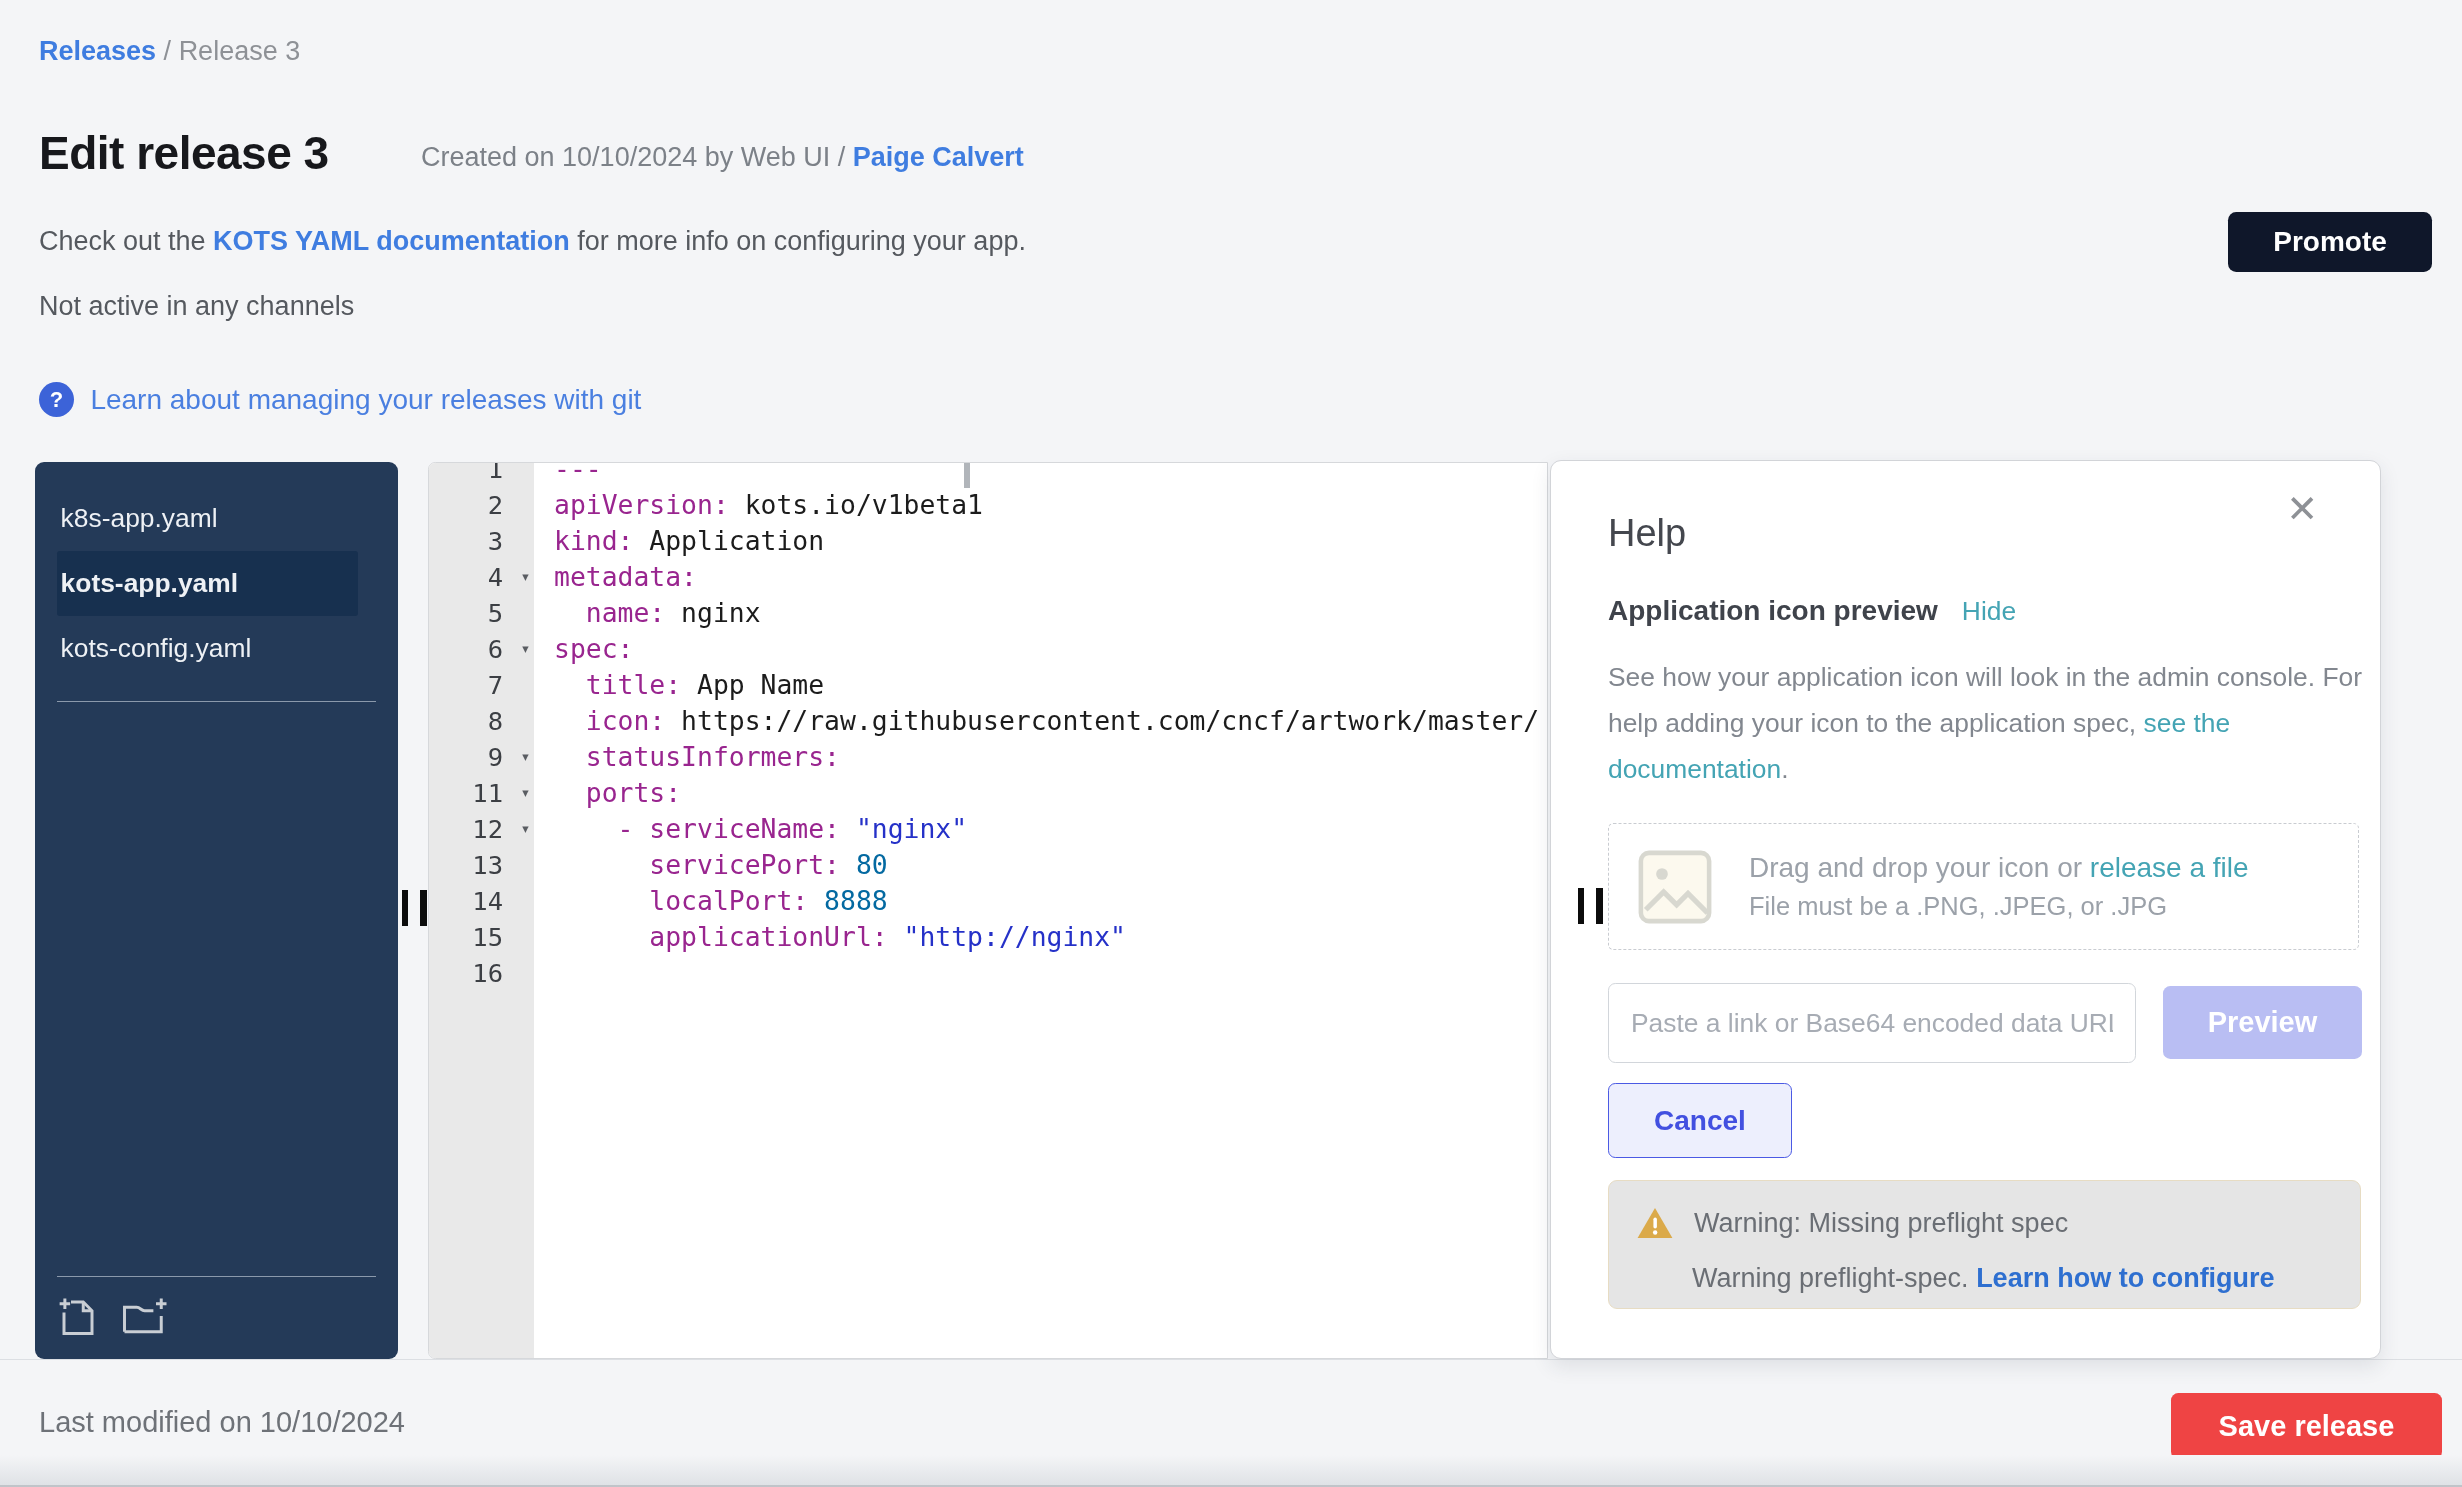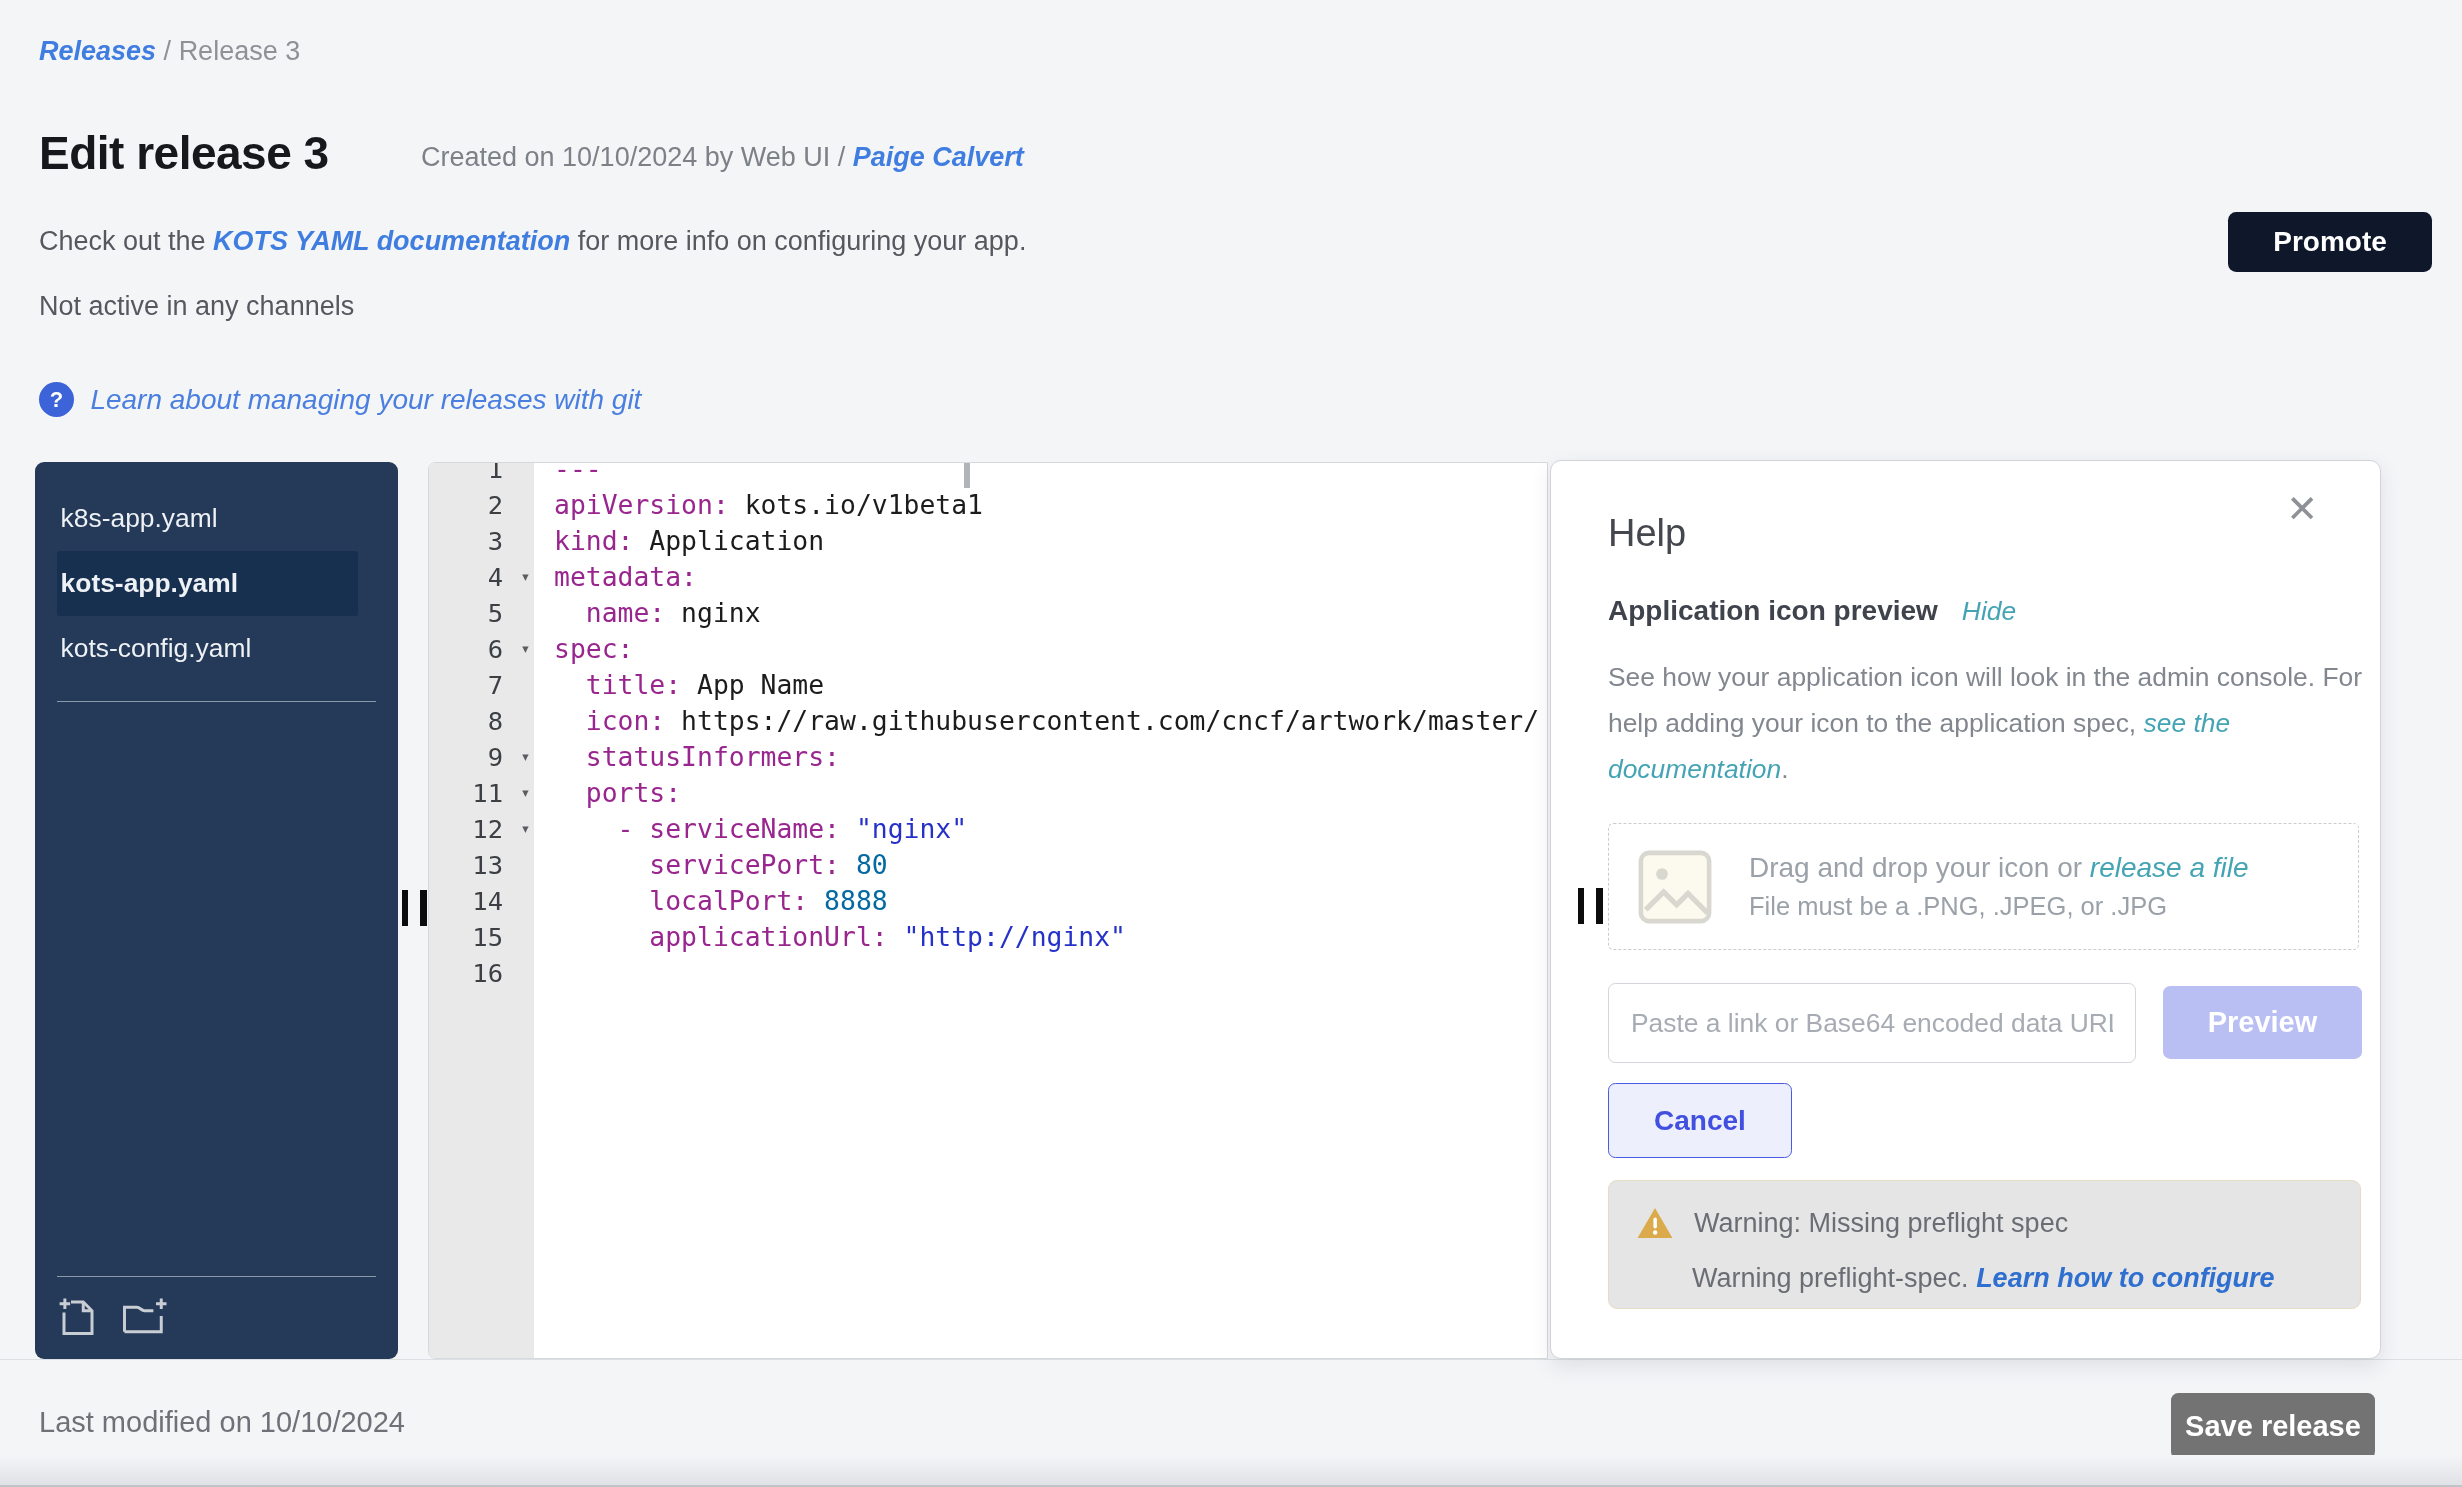--- a/index.html
+++ b/index.html
@@ -3,21 +3,21 @@
 <meta charset="utf-8">
 <style>
   * { margin:0; padding:0; box-sizing:border-box; }
   html,body { width:2462px; height:1488px; }
   body {
     position:relative; overflow:hidden;
     background:#f4f5f7;
     font-family:"Liberation Sans","DejaVu Sans",sans-serif;
     color:#55595f;
   }
-  a { text-decoration:none; cursor:pointer;font-style:italic; }
+  a { text-decoration:none; cursor:pointer; }
   .link-teal { color:#44a4b4; }
 
   
   .breadcrumb { position:absolute; left:39px; top:36px; font-size:27px; }
   .breadcrumb .crumb-link { color:#3f7de0; font-weight:600; }
   .breadcrumb .crumb-sep, .breadcrumb .crumb-current { color:#8e9196; }
 
   .page-title { position:absolute; left:39px; top:126px; font-size:46px; font-weight:700; color:#17181c; letter-spacing:-0.5px; }
   .created-line { position:absolute; left:421px; top:142px; font-size:27px; color:#7c8188; }
   .created-line a { color:#3f7de0; font-weight:600; }
@@ -137,22 +137,22 @@
   }
   .warn-row { display:flex; align-items:center; gap:20px; }
   .warn-title { font-size:27px; color:#6a6e74; }
   .warn-body { margin:22px 0 0 56px; font-size:27px; color:#6a6e74; }
   .warn-body a { color:#2e6fd0; font-weight:600; }
 
   
   .footer-divider { position:absolute; left:0; right:0; top:1359px; border-top:1.8px solid #dcdfe3; }
   .last-modified { position:absolute; left:39px; top:1406px; font-size:29px; color:#6e7278; }
   .save-btn {
-    position:absolute; left:2171px; top:1393px; width:204px; height:66px;
-    background:#737373; border:none; border-radius:7.3px;
+    position:absolute; left:2171px; top:1393px; width:271px; height:66px;
+    background:#ef4444; border:none; border-radius:7.3px;
     color:#ffffff; font-size:29px; font-weight:700; font-family:inherit; cursor:pointer;
   }
   .bottom-fade {
     position:absolute; left:0; right:0; bottom:0; height:33px;
     background:linear-gradient(#f4f5f7,#dfe2e6);
     border-bottom:3.6px solid #c0c4c9;
   }
 </style>
 </head>
 <body>

